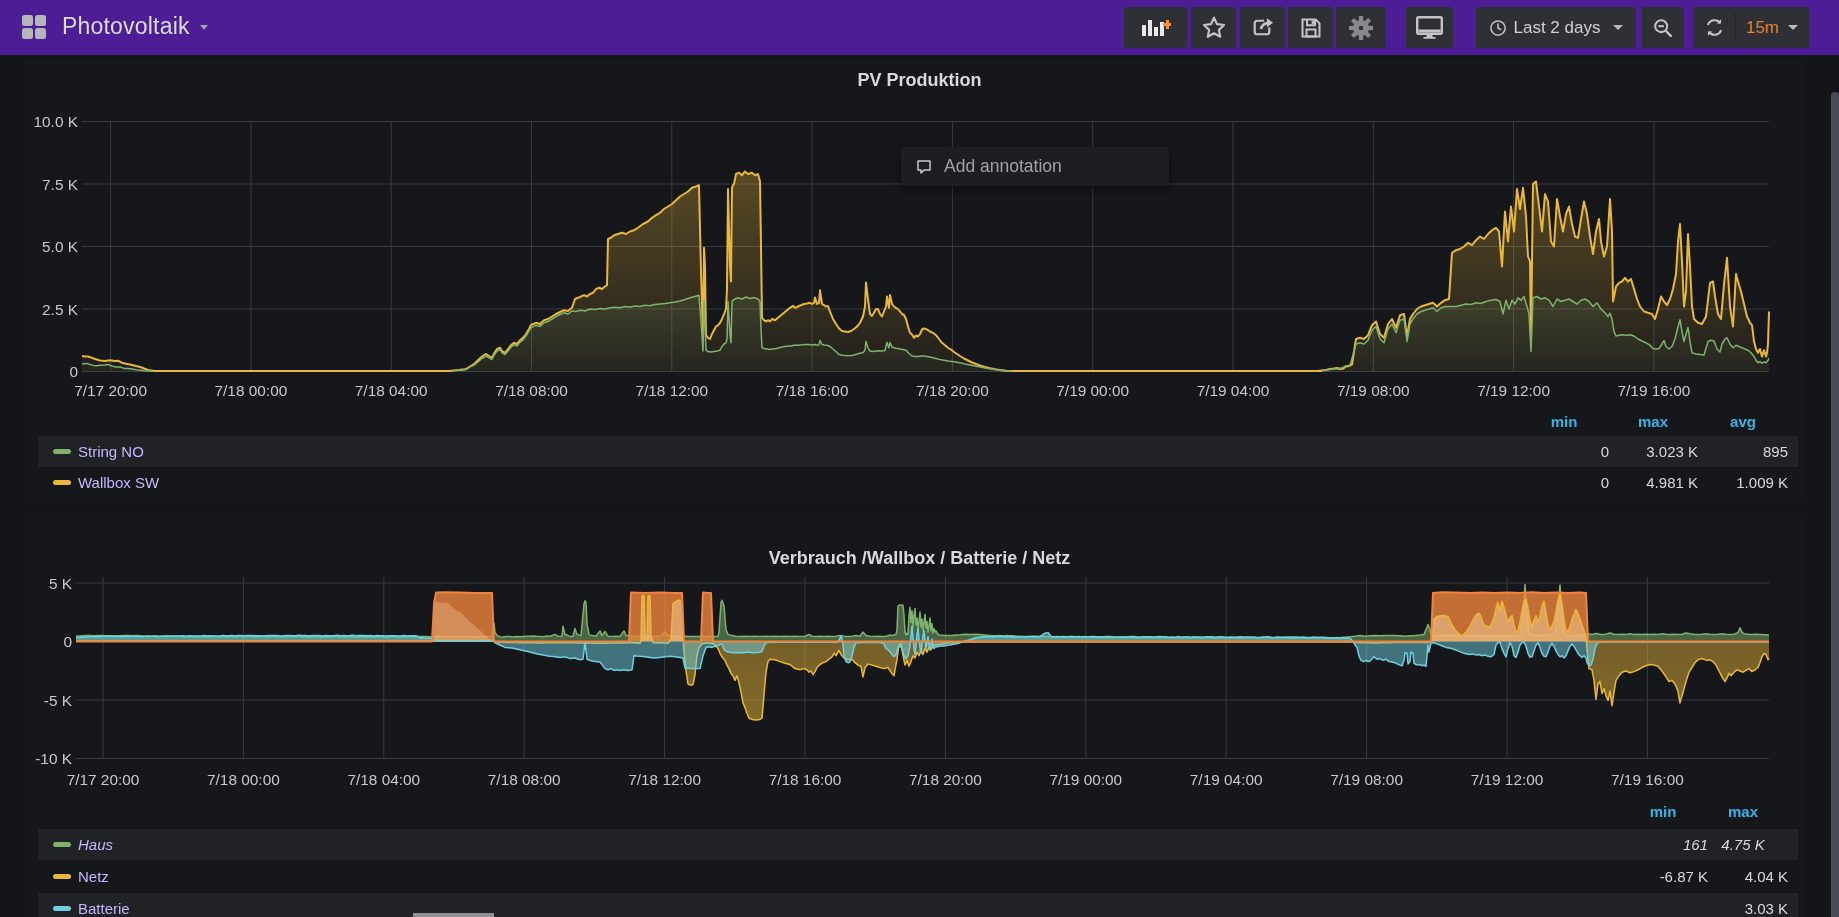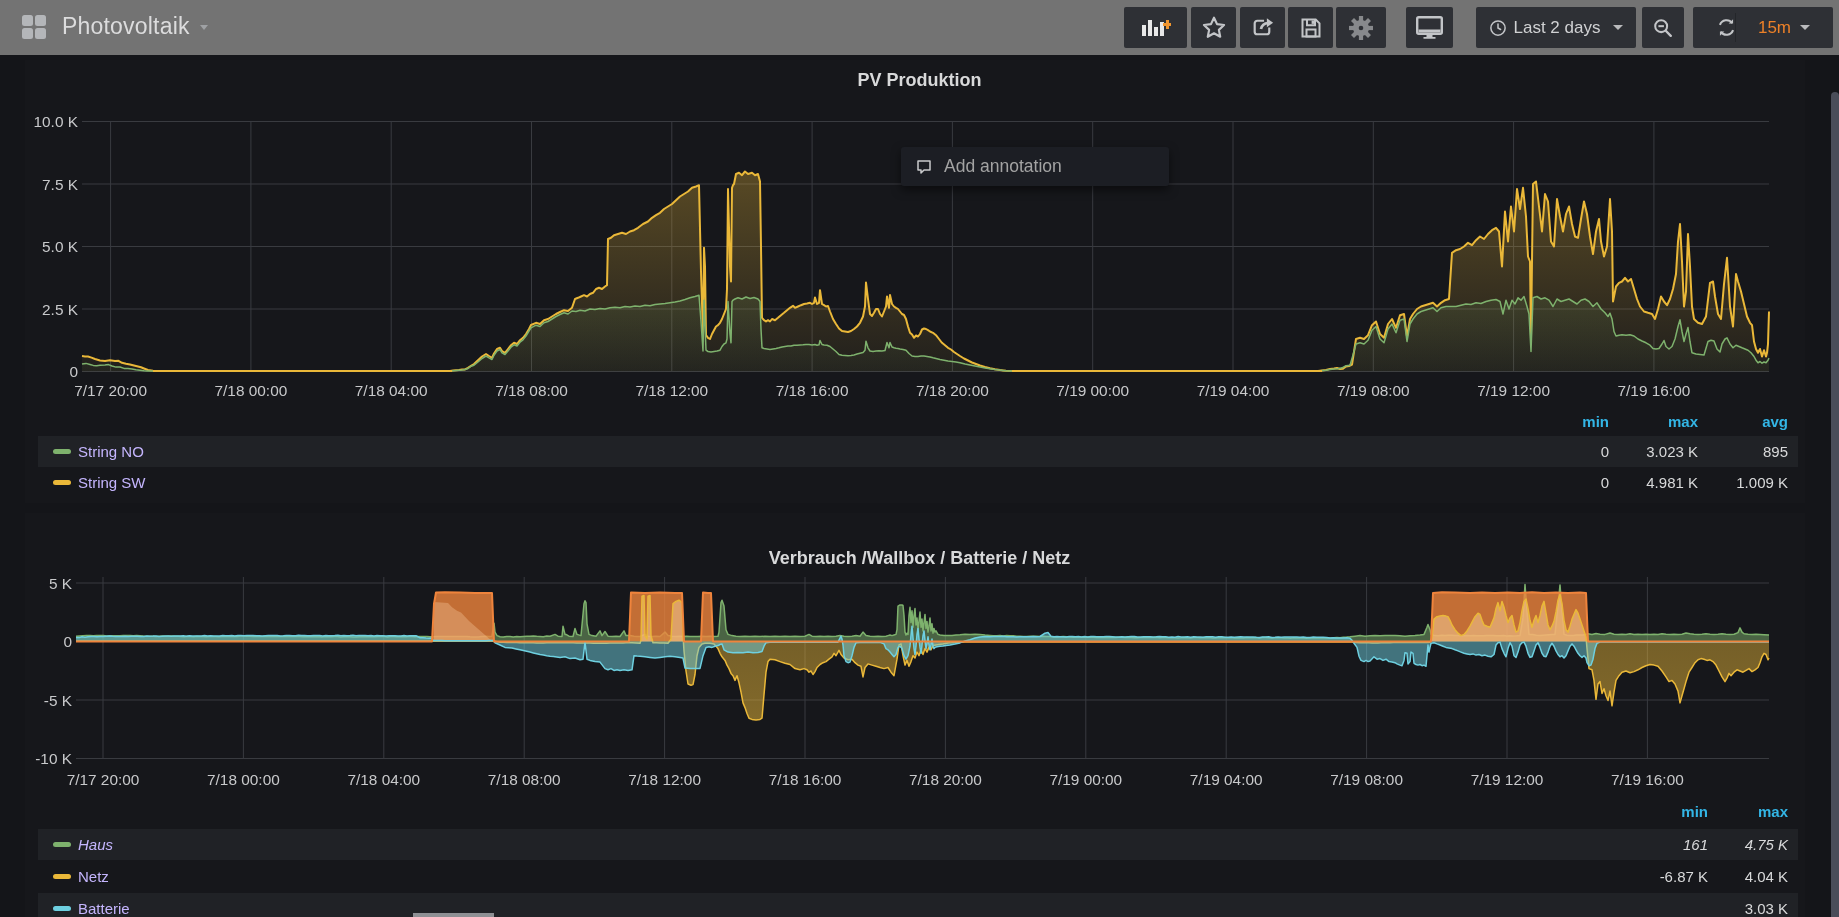--- a/index.html
+++ b/index.html
@@ -1,31 +1,31 @@
 <!DOCTYPE html>
 <html><head><meta charset="utf-8"><title>Photovoltaik</title>
 <style>
 * { margin:0; padding:0; box-sizing:border-box; }
 html,body { width:1839px; height:917px; overflow:hidden; background:#141519; font-family:"Liberation Sans", sans-serif; }
-.nav { position:absolute; left:0; top:0; width:1839px; height:55px; background:#737373; }
+.nav { position:absolute; left:0; top:0; width:1839px; height:55px; background:#4c1d95; }
 .navtitle { position:absolute; left:62px; top:13px; font-size:23px; color:#dcdcdd; font-weight:400; letter-spacing:0.2px; }
 .gridicon { position:absolute; left:22px; top:15px; width:25px; height:25px; }
 .gridicon div { position:absolute; width:11px; height:11px; background:#b4b6b9; border-radius:2.5px; }
 .caret { display:inline-block; width:0; height:0; border-left:5px solid transparent; border-right:5px solid transparent; border-top:5px solid #b9babc; vertical-align:middle; }
 .btn { position:absolute; top:7px; height:41px; background:#2e3035; border-radius:2px; display:flex; align-items:center; justify-content:center; color:#c3c5c8; }
 .panel { position:absolute; background:#16171b; }
 .ptitle { position:absolute; width:100%; text-align:center; color:#d8d9da; font-size:18px; font-weight:700; }
 .tick { font-family:"Liberation Sans", sans-serif; font-size:15.4px; fill:#c8c9cb; }
 .lgrow { position:absolute; left:38px; width:1760px; height:31px; }
 .lghl { background:#202226; }
 .lgname { position:absolute; left:40px; top:7px; font-size:15px; color:#c4b5fd; }
 .sw { position:absolute; left:15px; top:13px; width:18px; height:5px; border-radius:2.5px; }
 .lgv { position:absolute; top:7px; font-size:15px; color:#d8d9da; text-align:right; width:90px; }
 .lghead { position:absolute; left:38px; width:1760px; height:20px; }
-.lghead div { position:absolute; top:0; font-size:15px; font-weight:700; color:#33b5e5; text-align:right; width:90px; }
+.lghead div { position:absolute; top:0; font-size:15px; font-weight:700; color:#33b5e5; text-align:center; width:90px; }
 .popup { position:absolute; left:901px; top:147px; width:268px; height:39px; background:#1c1e24; border-radius:3px; box-shadow:0 4px 10px rgba(0,0,0,0.5); display:flex; align-items:center; }
 .popup span { color:#a3a3a3; font-size:17.5px; margin-left:43px; }
 .scrollthumb { position:absolute; right:0px; top:92px; width:8px; height:825px; background:#4a4d59; border-radius:4px 4px 0 0; }
 .greybar { position:absolute; left:413px; top:913px; width:81px; height:4px; background:#8e9094; }
 .chartsvg { position:absolute; left:0; top:0; }
 </style></head>
 <body>
 <div class="panel" style="left:25px; top:60px; width:1780px; height:443px;"></div>
 <div class="panel" style="left:25px; top:513px; width:1780px; height:404px;"></div>
 <div class="ptitle" style="top:70px;">PV Produktion</div>
@@ -109,35 +109,35 @@
 </div>
 <div class="lgrow lghl" style="top:436px;">
   <div class="sw" style="background:#7EB26D;"></div>
     <div class="lgname">String NO</div>
   <div class="lgv" style="left:1481px;">0</div>
     <div class="lgv" style="left:1570px;">3.023 K</div>
     <div class="lgv" style="left:1660px;">895</div>
 </div>
 <div class="lgrow" style="top:467px;">
   <div class="sw" style="background:#EAB839;"></div>
-    <div class="lgname">String SW</div>
+    <div class="lgname">Wallbox SW</div>
   <div class="lgv" style="left:1481px;">0</div>
     <div class="lgv" style="left:1570px;">4.981 K</div>
     <div class="lgv" style="left:1660px;">1.009 K</div>
 </div>
 
 <div class="lghead" style="top:803px;">
   <div style="left:1580px;">min</div>
     <div style="left:1660px;">max</div>
 </div>
 <div class="lgrow lghl" style="top:829px;font-style:italic;">
   <div class="sw" style="background:#7EB26D;"></div>
     <div class="lgname">Haus</div>
   <div class="lgv" style="left:1580px;">161</div>
-    <div class="lgv" style="left:1660px;">4.75 K</div>
+    <div class="lgv" style="left:1660px;text-align:center;">4.75 K</div>
 </div>
 <div class="lgrow" style="top:861px;">
   <div class="sw" style="background:#EAB839;"></div>
     <div class="lgname">Netz</div>
   <div class="lgv" style="left:1580px;">-6.87 K</div>
     <div class="lgv" style="left:1660px;">4.04 K</div>
 </div>
 <div class="lgrow lghl" style="top:893px;">
   <div class="sw" style="background:#6ED0E0;"></div>
     <div class="lgname">Batterie</div>
@@ -214,21 +214,21 @@
       <span style="font-size:17px;color:#d0d1d3;">Last 2 days</span>
       <span class="caret" style="margin-left:13px;"></span>
     </div>
   <div class="btn" style="left:1642px; width:42px;">
       <svg width="22" height="22" viewBox="0 0 24 24">
         <circle cx="10" cy="10" r="6.5" fill="none" stroke="#c3c5c8" stroke-width="2.2"></circle>
         <path d="M7 10h6" stroke="#c3c5c8" stroke-width="2.2"></path>
         <path d="M15 15l5.5 5.5" stroke="#c3c5c8" stroke-width="2.6" stroke-linecap="round"></path>
       </svg>
     </div>
-  <div class="btn" style="left:1693px; width:140px;">
+  <div class="btn" style="left:1693px; width:116px;">
       <svg width="21" height="21" viewBox="0 0 24 24">
         <path d="M4.5 9a8 8 0 0 1 14-2" fill="none" stroke="#c3c5c8" stroke-width="2.4"></path>
         <path d="M19.5 2.5v5h-5z" fill="#c3c5c8"></path>
         <path d="M19.5 15a8 8 0 0 1-14 2" fill="none" stroke="#c3c5c8" stroke-width="2.4"></path>
         <path d="M4.5 21.5v-5h5z" fill="#c3c5c8"></path>
       </svg>
       <div style="position:absolute;left:42px;top:6px;width:1px;height:29px;background:#24262a;"></div>
       <span style="font-size:17px;color:#ed8128;font-weight:400;margin-left:21px;">15m</span>
       <span class="caret" style="margin-left:9px;"></span>
     </div>

